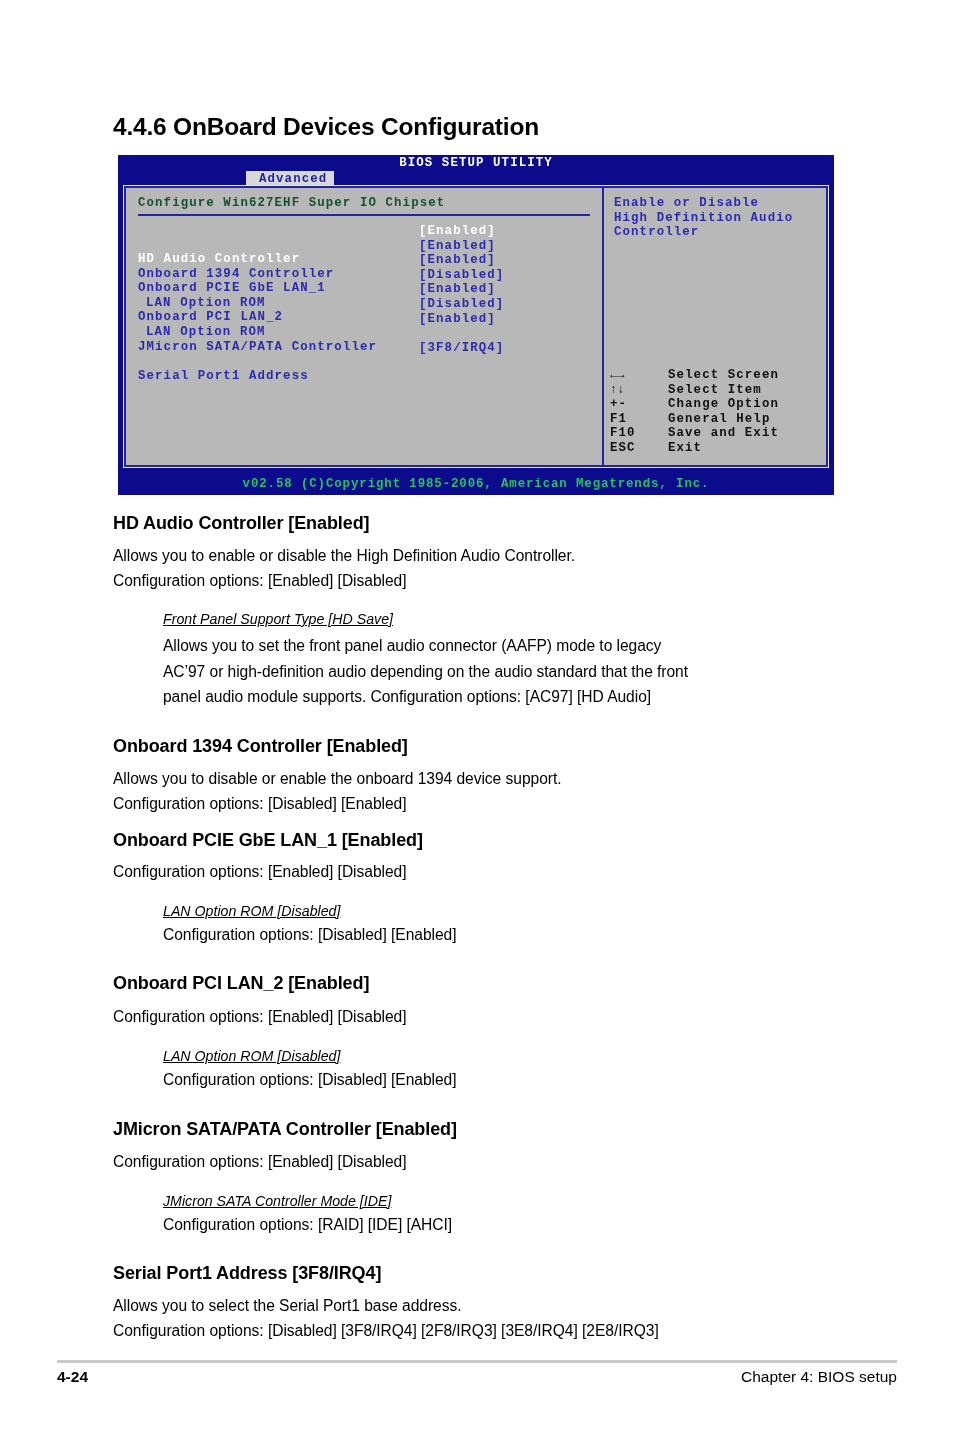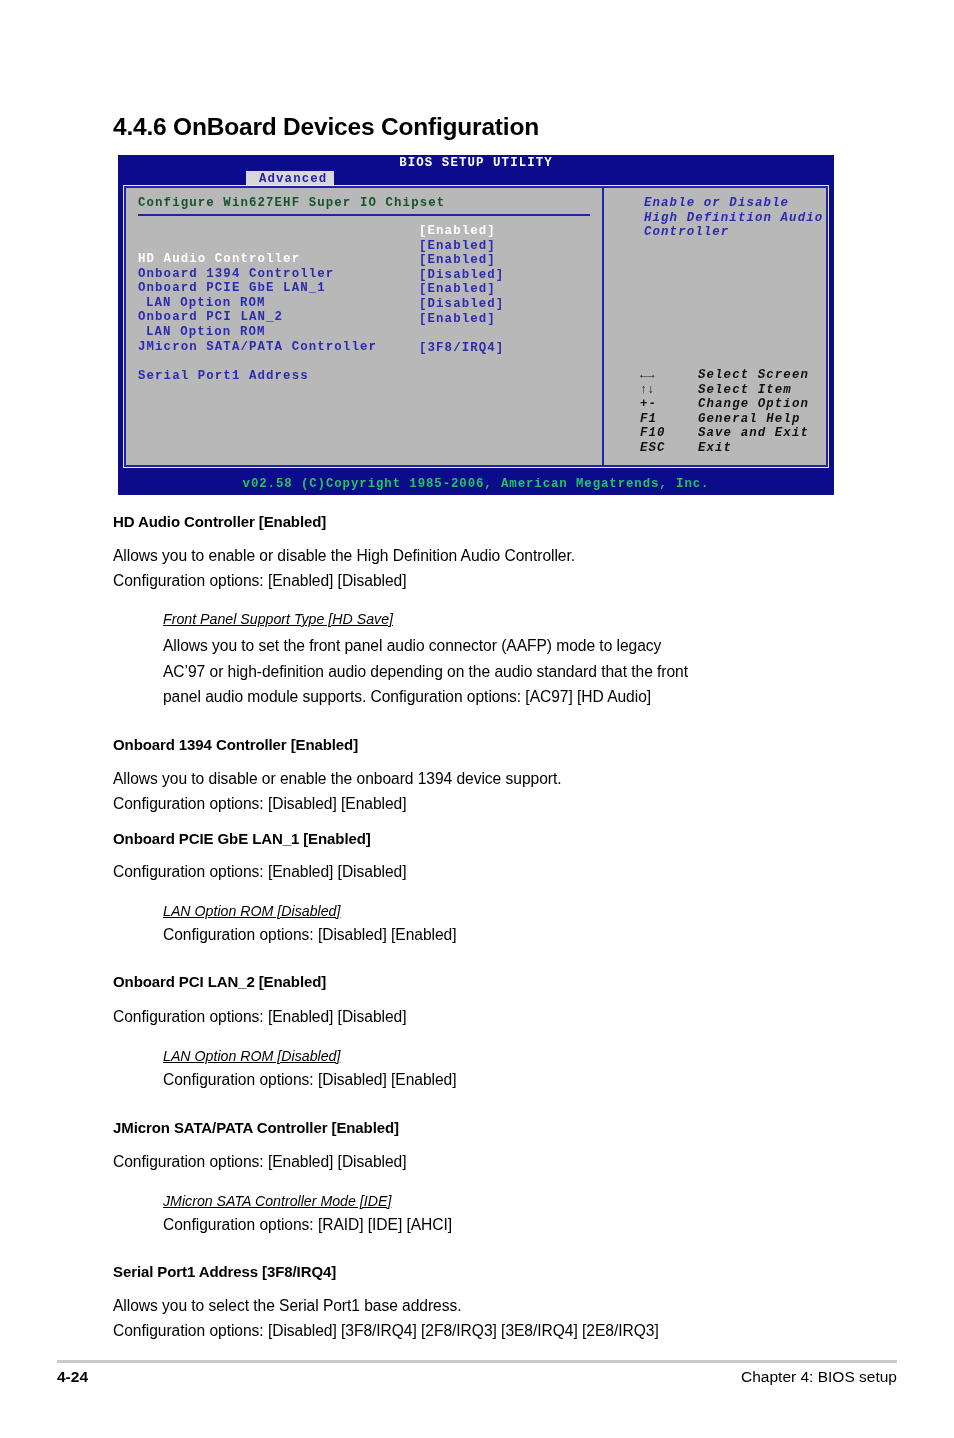--- a/index.html
+++ b/index.html
@@ -79,24 +79,23 @@
   }
   .bios-left {
     position: absolute;
     left: 0; top: 0;
     width: 478px;
     height: 100%;
     border-right: 2px solid #2323a8;
   }
   .bios-right {
     position: absolute;
-    left: 504px; top: 0;
+    left: 474px; top: 0;
     width: 219px;
     height: 100%;
-    font-style: italic;
   }
   .bios-section-title {
     position: absolute;
     left: 12px;
     top: 8px;
     color: #14532d;
     letter-spacing: 1.1px;
     white-space: nowrap;
   }
   .bios-rule {
@@ -172,21 +171,21 @@
     text-align: center;
     color: #22c55e;
     letter-spacing: 0.9px;
   }
 
   
   .prose { position: absolute; left: 0; top: 0; width: 954px; }
   .sec-h {
     position: absolute;
     left: 113px;
-    font-size: 15px;
+    font-size: 18px;
     font-weight: bold;
     white-space: nowrap;
     letter-spacing: -0.1px;
   }
   .p {
     position: absolute;
     left: 113px;
     font-size: 15.6px;
     white-space: nowrap;
     letter-spacing: -0.05px;

